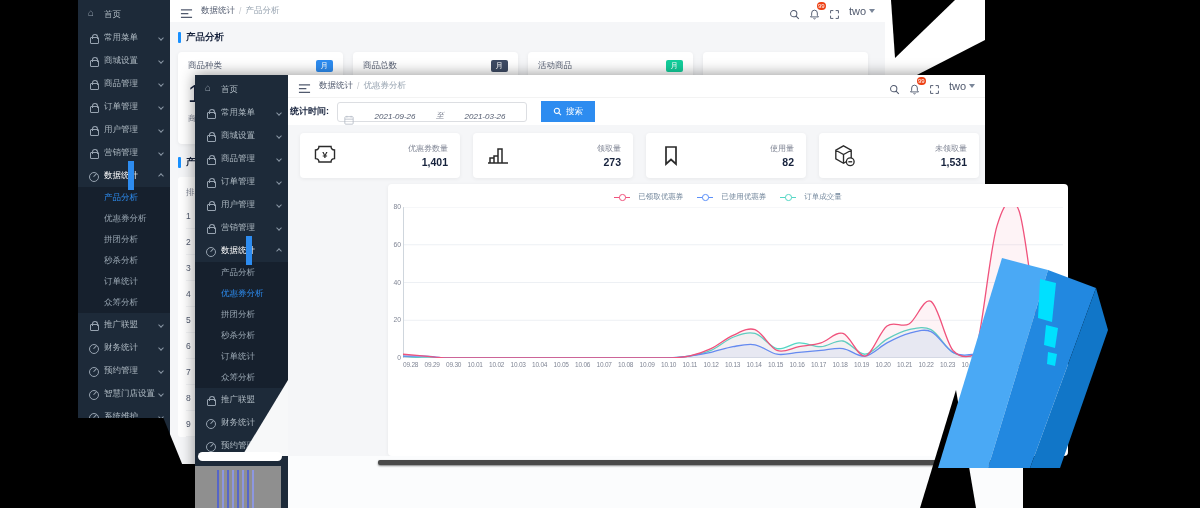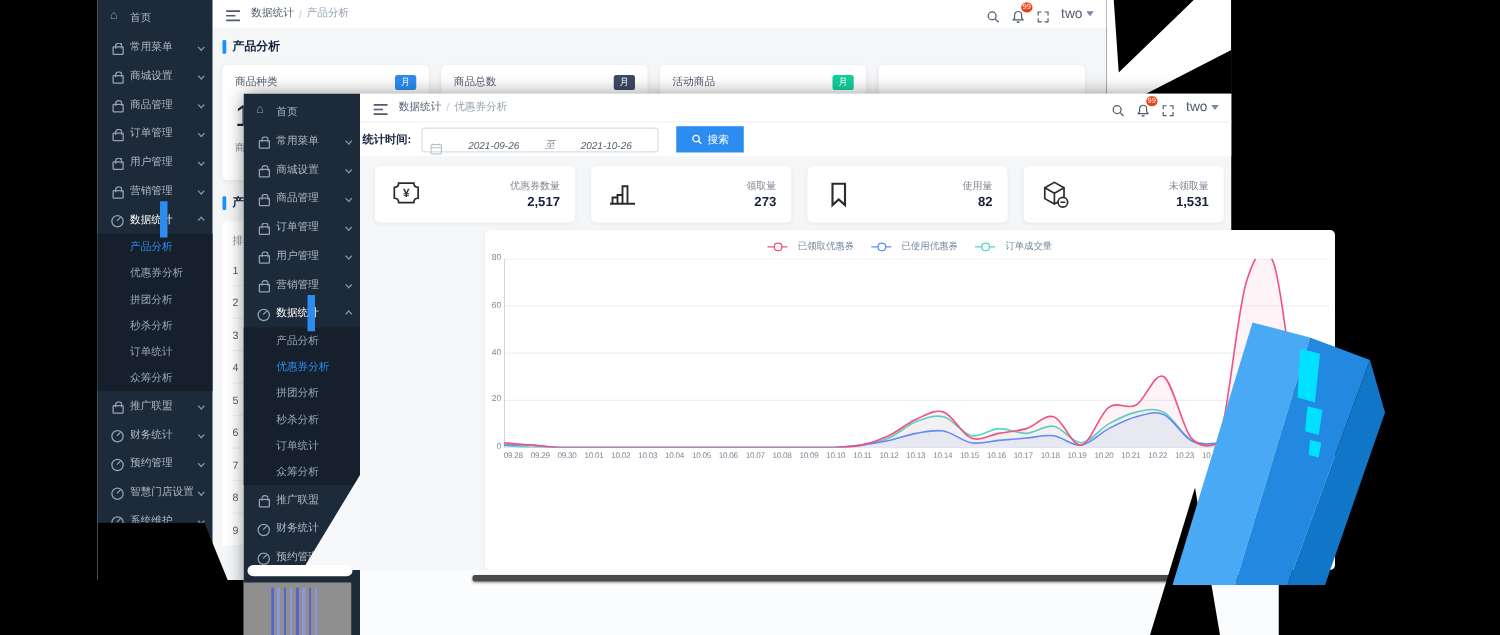--- a/index.html
+++ b/index.html
@@ -501,42 +501,42 @@
         <span class="f-label">统计时间:</span>
         <div class="date-box">
           <span class="cal">
             <svg viewBox="0 0 12 12" fill="none" stroke="currentColor">
                 <rect x="1" y="2" width="10" height="9" rx="1"></rect>
                 <path d="M1 5h10M3.5 1v2M8.5 1v2"></path>
               </svg>
           </span>
           <span class="d-val">2021-09-26</span>
           <span class="d-sep">至</span>
-          <span class="d-val">2021-10-26</span>
+          <span class="d-val">2021-03-26</span>
         </div>
         <div class="btn-search">
           <svg viewBox="0 0 14 14" fill="none" stroke="#fff" stroke-width="1.6">
               <circle cx="6" cy="6" r="4"></circle>
               <path d="M9 9l3.5 3.5"></path>
             </svg>
           <span>搜索</span>
         </div>
       </div>
 
       <div class="stats">
         <div class="stat">
           <span class="sic">
             <svg viewBox="0 0 30 26" fill="none" stroke="#2b2b2b" stroke-width="1.6">
                 <path d="M4 8c3 0 4-1 4-4h14c0 3 1 4 4 4v10c-3 0-4 1-4 4H8c0-3-1-4-4-4z"></path>
                 <text x="15" y="17" font-size="11" text-anchor="middle" fill="#2b2b2b" stroke="none" font-weight="bold">¥</text>
               </svg>
           </span>
           <span class="sr">
             <div class="slbl">优惠券数量</div>
-            <div class="sval">2,517</div>
+            <div class="sval">1,401</div>
           </span>
         </div>
         <div class="stat">
           <span class="sic">
             <svg viewBox="0 0 26 26" fill="none" stroke="#2b2b2b" stroke-width="1.5">
                 <path d="M9 20v-7h4v7M13 20V6h4v14M5 20V15h4v5M3 20h20"></path>
               </svg>
           </span>
           <span class="sr">
             <div class="slbl">领取量</div>

